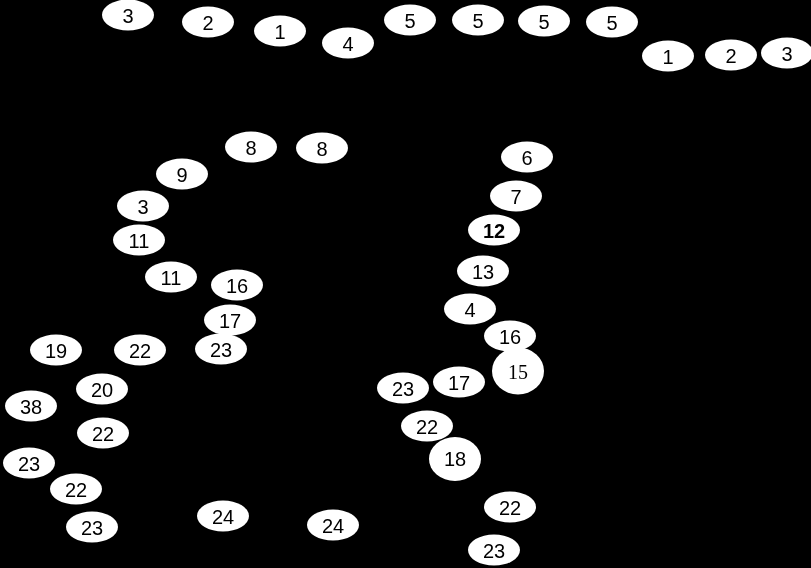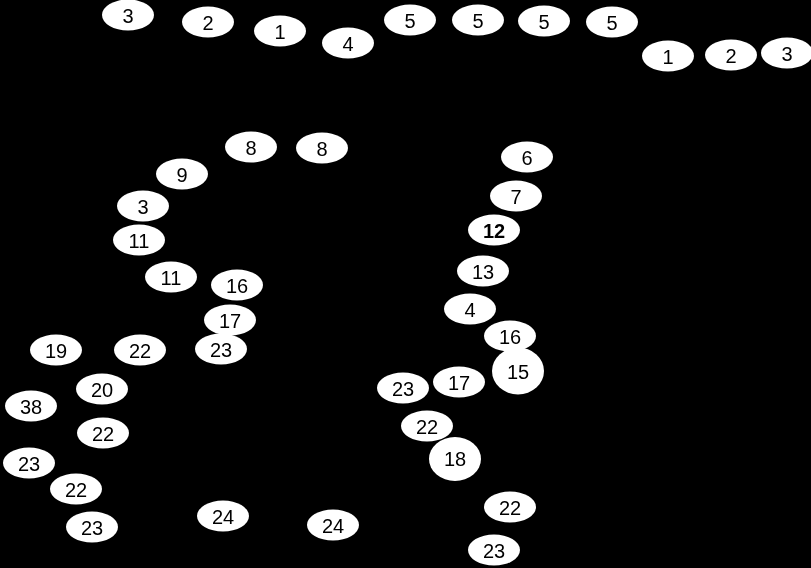--- a/index.html
+++ b/index.html
@@ -56,21 +56,21 @@
     <div class="node" style="left: 139px; top: 240px; width: 52px; height: 31px; background: rgb(255, 255, 255); color: rgb(0, 0, 0);">11</div>
     <div class="node" style="left: 483px; top: 271px; width: 52px; height: 31px; background: rgb(255, 255, 255); color: rgb(0, 0, 0);">13</div>
     <div class="node" style="left: 171px; top: 277px; width: 52px; height: 31px; background: rgb(255, 255, 255); color: rgb(0, 0, 0);">11</div>
     <div class="node" style="left: 237px; top: 285px; width: 52px; height: 31px; background: rgb(255, 255, 255); color: rgb(0, 0, 0);">16</div>
     <div class="node" style="left: 470px; top: 309px; width: 52px; height: 31px; background: rgb(255, 255, 255); color: rgb(0, 0, 0);">4</div>
     <div class="node" style="left: 230px; top: 320px; width: 52px; height: 31px; background: rgb(255, 255, 255); color: rgb(0, 0, 0);">17</div>
     <div class="node" style="left: 510px; top: 336px; width: 52px; height: 31px; background: rgb(255, 255, 255); color: rgb(0, 0, 0);">16</div>
     <div class="node" style="left: 56px; top: 350px; width: 52px; height: 31px; background: rgb(255, 255, 255); color: rgb(0, 0, 0); text-align: right;">19</div>
     <div class="node" style="left: 140px; top: 350px; width: 52px; height: 31px; background: rgb(255, 255, 255); color: rgb(0, 0, 0);">22</div>
     <div class="node" style="left: 221px; top: 349px; width: 52px; height: 31px; background: rgb(255, 255, 255); color: rgb(0, 0, 0);">23</div>
-    <div class="node" style="left: 518px; top: 371px; width: 52px; height: 47px; background: rgb(255, 255, 255); color: rgb(0, 0, 0);">15</div>
+    <div class="node" style="left: 518px; top: 371px; width: 52px; height: 47px; background: rgb(255, 255, 255); color: rgb(0, 0, 0); font-family: Liberation Serif, serif;">15</div>
     <div class="node" style="left: 459px; top: 382px; width: 52px; height: 31px; background: rgb(255, 255, 255); color: rgb(0, 0, 0);">17</div>
     <div class="node" style="left: 403px; top: 388px; width: 52px; height: 31px; background: rgb(255, 255, 255); color: rgb(0, 0, 0);">23</div>
     <div class="node" style="left: 102px; top: 389px; width: 52px; height: 31px; background: rgb(255, 255, 255); color: rgb(0, 0, 0);">20</div>
     <div class="node" style="left: 31px; top: 406px; width: 52px; height: 31px; background: rgb(255, 255, 255); color: rgb(0, 0, 0);">38</div>
     <div class="node" style="left: 427px; top: 426px; width: 52px; height: 31px; background: rgb(255, 255, 255); color: rgb(0, 0, 0);">22</div>
     <div class="node" style="left: 103px; top: 433px; width: 52px; height: 31px; background: rgb(255, 255, 255); color: rgb(0, 0, 0);">22</div>
     <div class="node" style="left: 455px; top: 459px; width: 52px; height: 44px; background: rgb(255, 255, 255); color: rgb(0, 0, 0);">18</div>
     <div class="node" style="left: 29px; top: 463px; width: 52px; height: 31px; background: rgb(255, 255, 255); color: rgb(0, 0, 0);">23</div>
     <div class="node" style="left: 76px; top: 489px; width: 52px; height: 31px; background: rgb(255, 255, 255); color: rgb(0, 0, 0);">22</div>
     <div class="node" style="left: 510px; top: 507px; width: 52px; height: 31px; background: rgb(255, 255, 255); color: rgb(0, 0, 0);">22</div>

